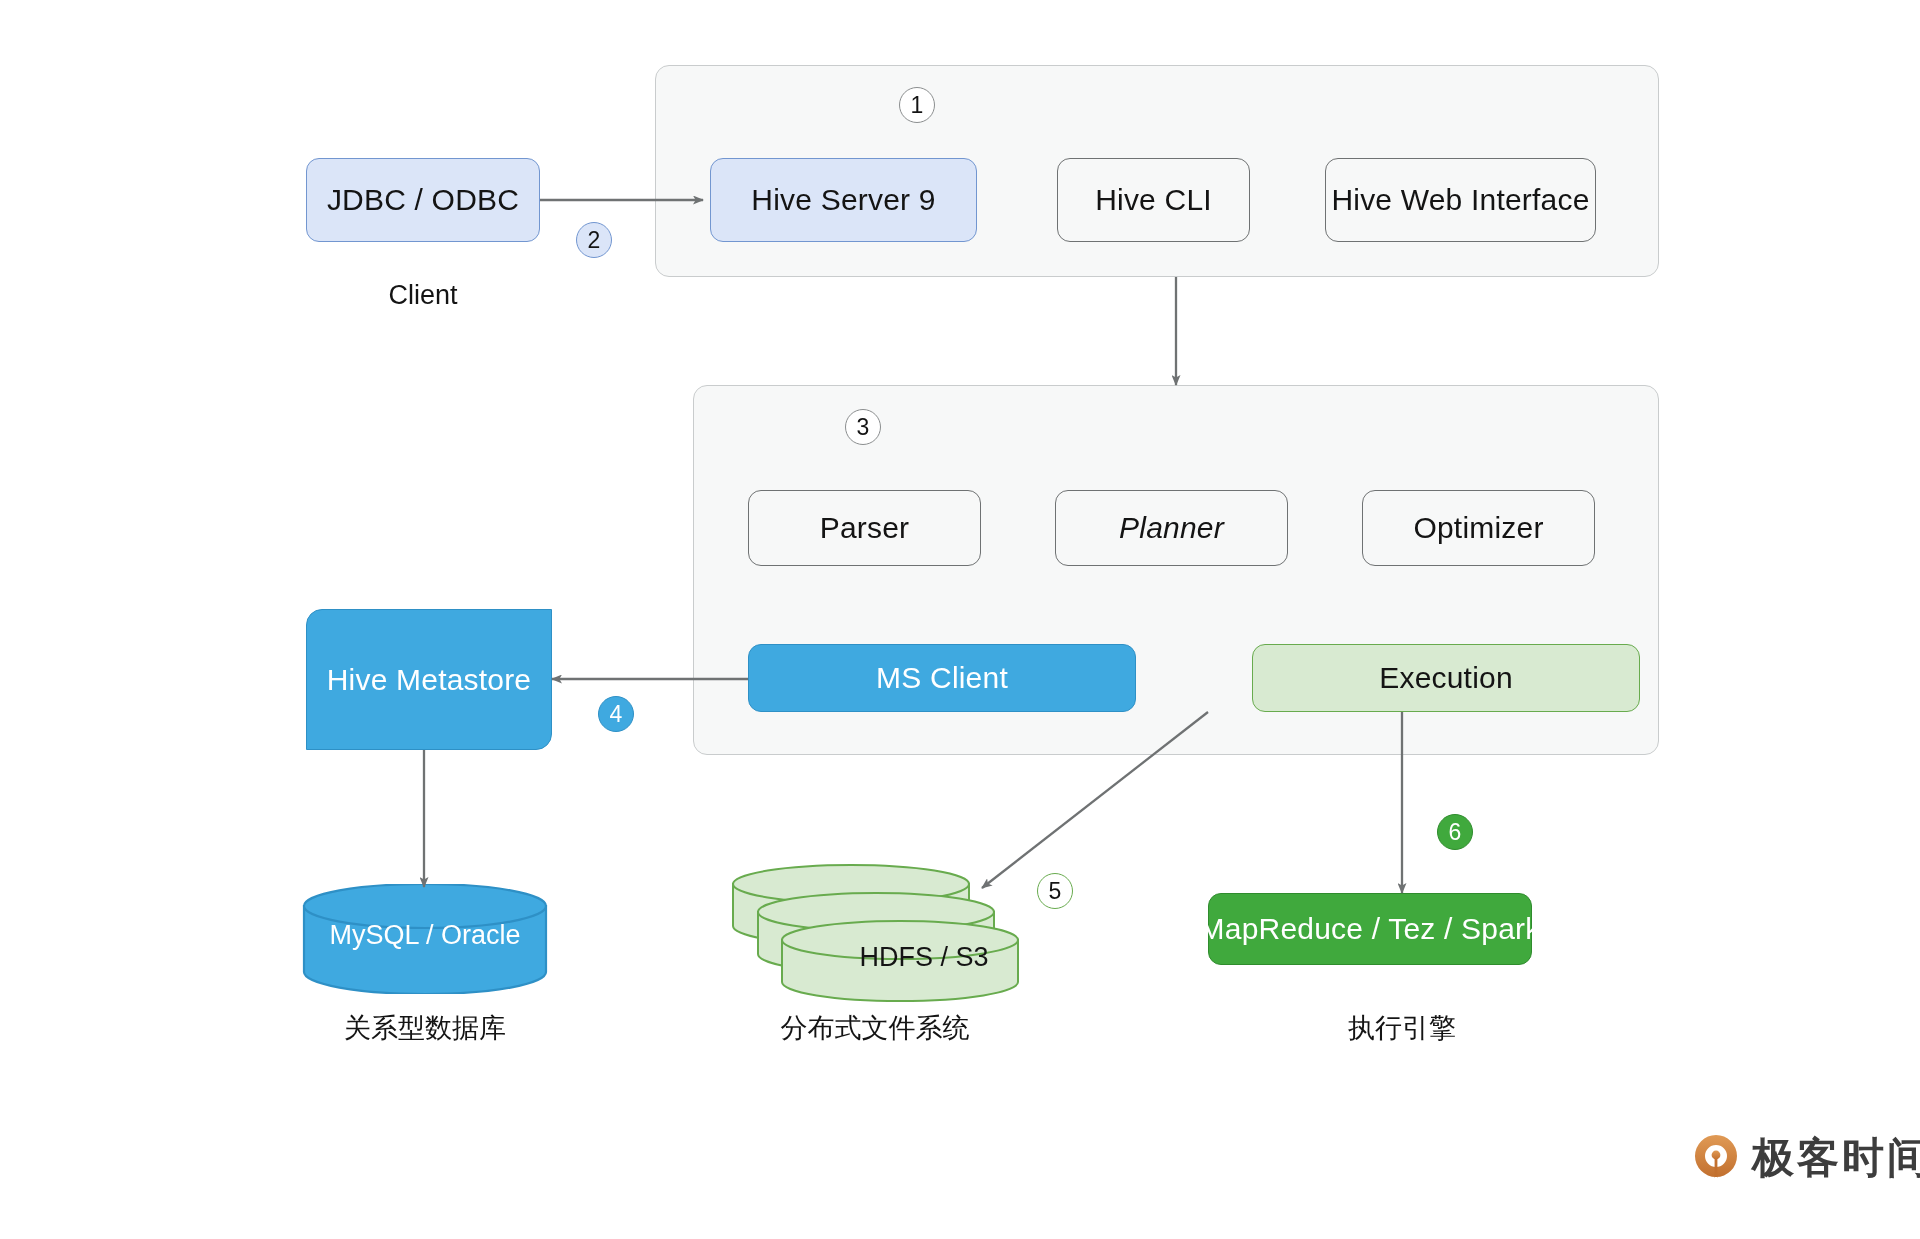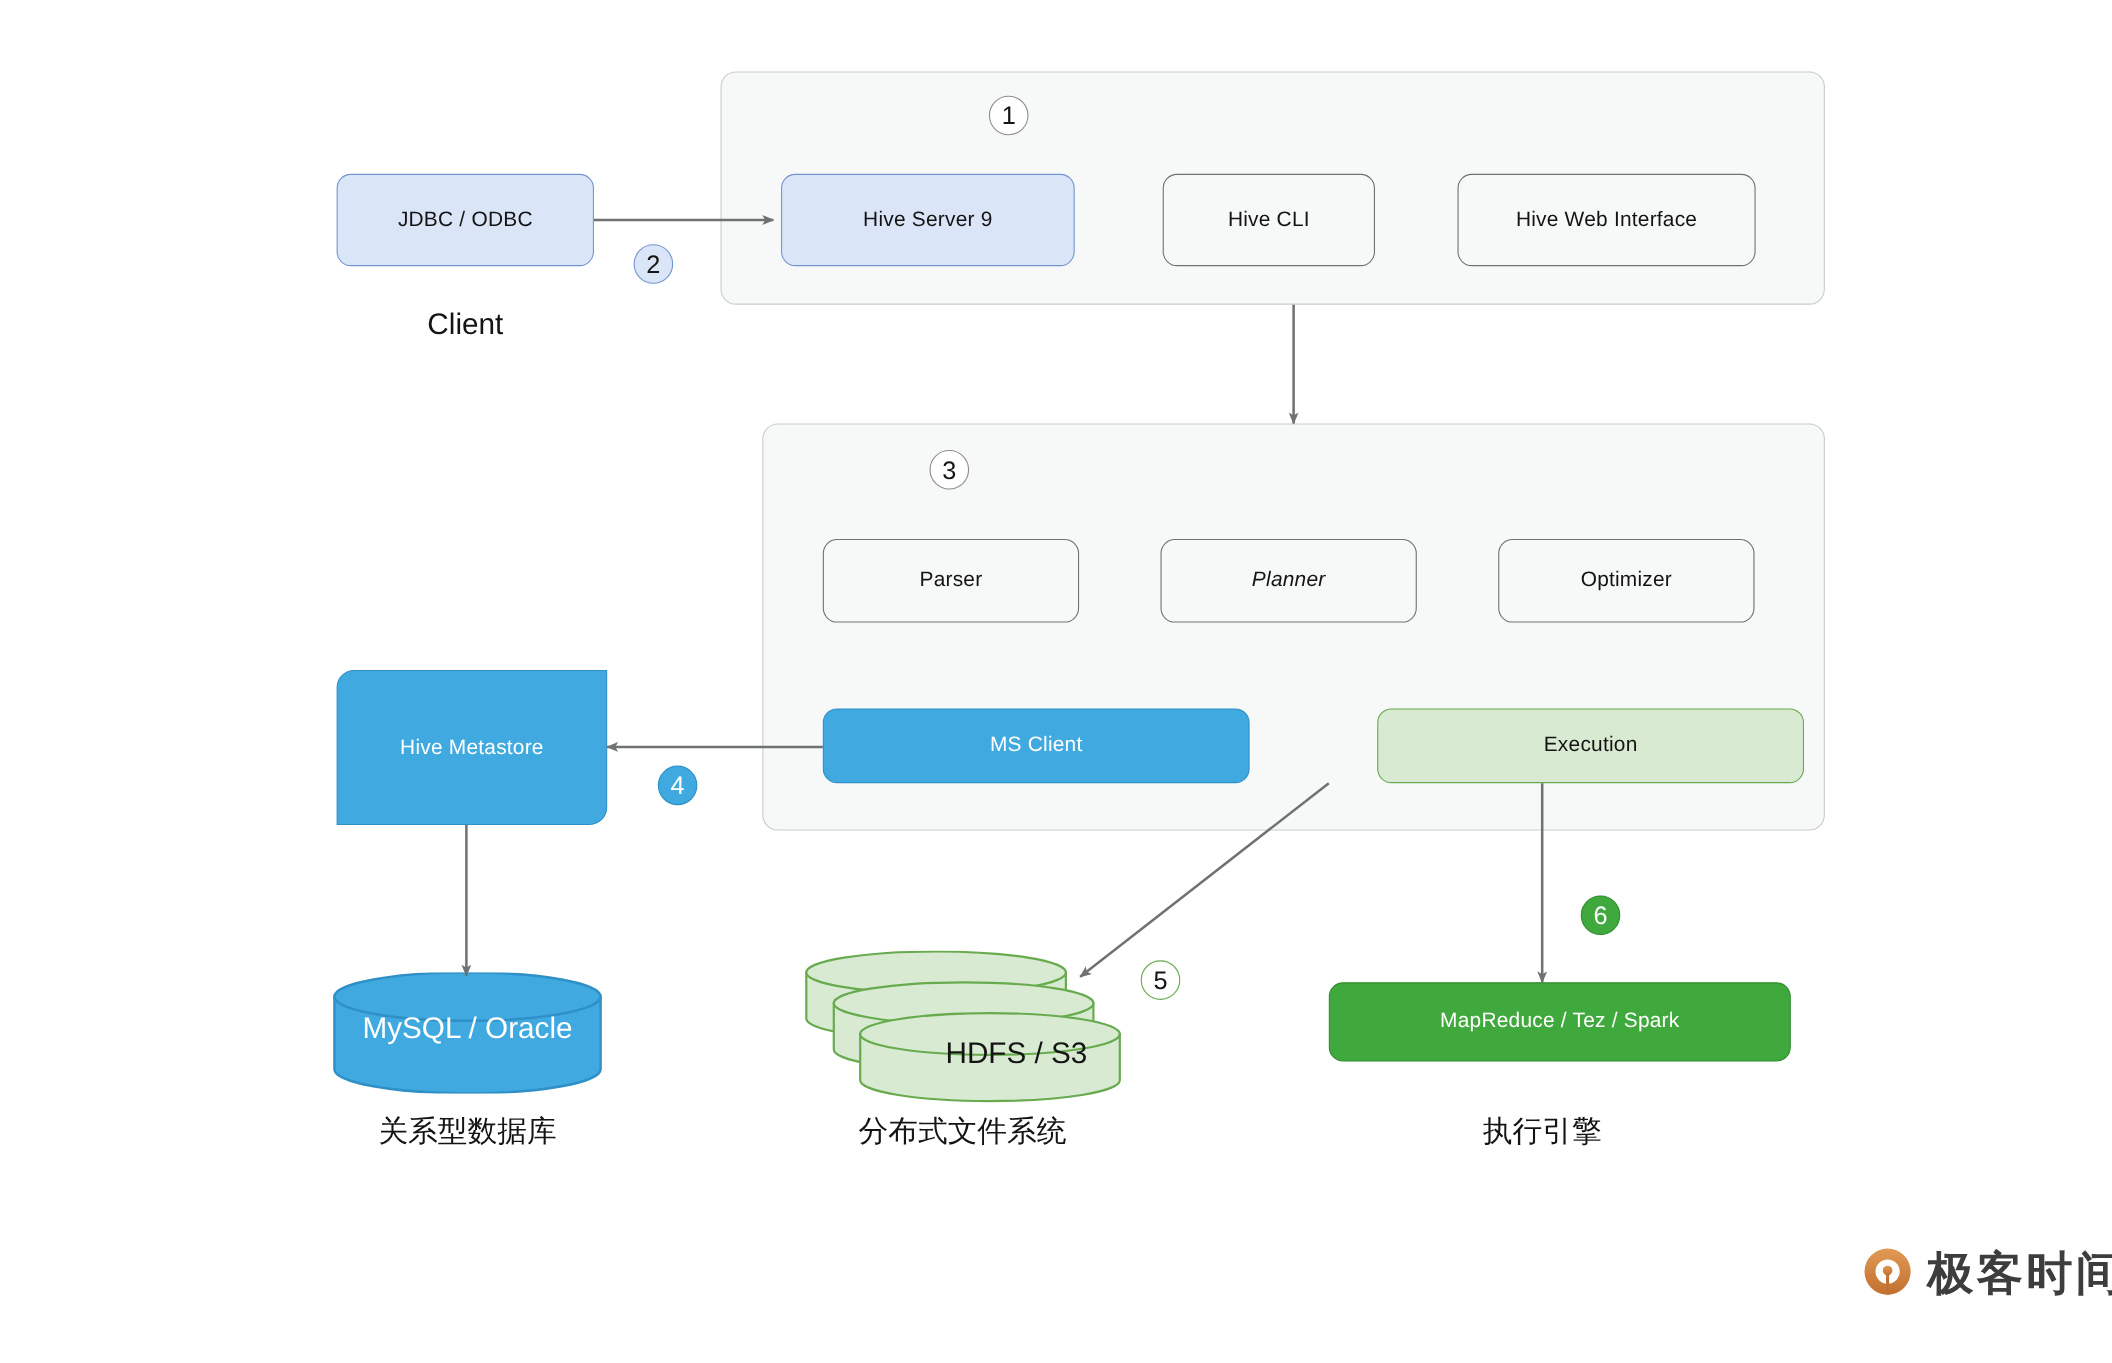--- a/index.html
+++ b/index.html
@@ -48,21 +48,21 @@
   }
 
   
   .node {
     position: absolute;
     box-sizing: border-box;
     display: flex;
     align-items: center;
     justify-content: center;
     border-radius: 13px;
-    font-size: 19px;
+    font-size: 30px;
     letter-spacing: 0.2px;
     white-space: nowrap;
     z-index: 3;
   }
   .node.plain {
     background: #f7f8f8;
     border: 1.6px solid #6f7273;
     color: #141414;
   }
   .node.blue-soft {
@@ -289,21 +289,21 @@
         <ellipse cx="170" cy="76" rx="118" ry="19" fill="#d8ead1" stroke="#68ab4e" stroke-width="2"></ellipse>
       </g>
     </svg>
   </div>
   <div class="cyl-label" style="left:782px; top:942px; width:284px; color:#141414;">HDFS / S3</div>
   <div class="badge outline-green" style="left:1037px; top:873px;">
     <span>5</span>
   </div>
   <div class="caption" style="left:730px; top:1010px; width:290px;">分布式文件系统</div>
 
-  <div class="node green-solid" style="left:1208px; top:893px; width:420px; height:72px;">
+  <div class="node green-solid" style="left:1208px; top:893px; width:324px; height:72px;">
     <span>MapReduce / Tez / Spark</span>
   </div>
   <div class="badge fill-green" style="left:1437px; top:814px;">
     <span>6</span>
   </div>
   <div class="caption" style="left:1208px; top:1010px; width:388px;">执行引擎</div>
 
   <div class="watermark" style="left:1692px; top:1130px;">
     <span style="display:block;">
       <svg width="48" height="48" viewBox="0 0 48 48" xmlns="http://www.w3.org/2000/svg">

